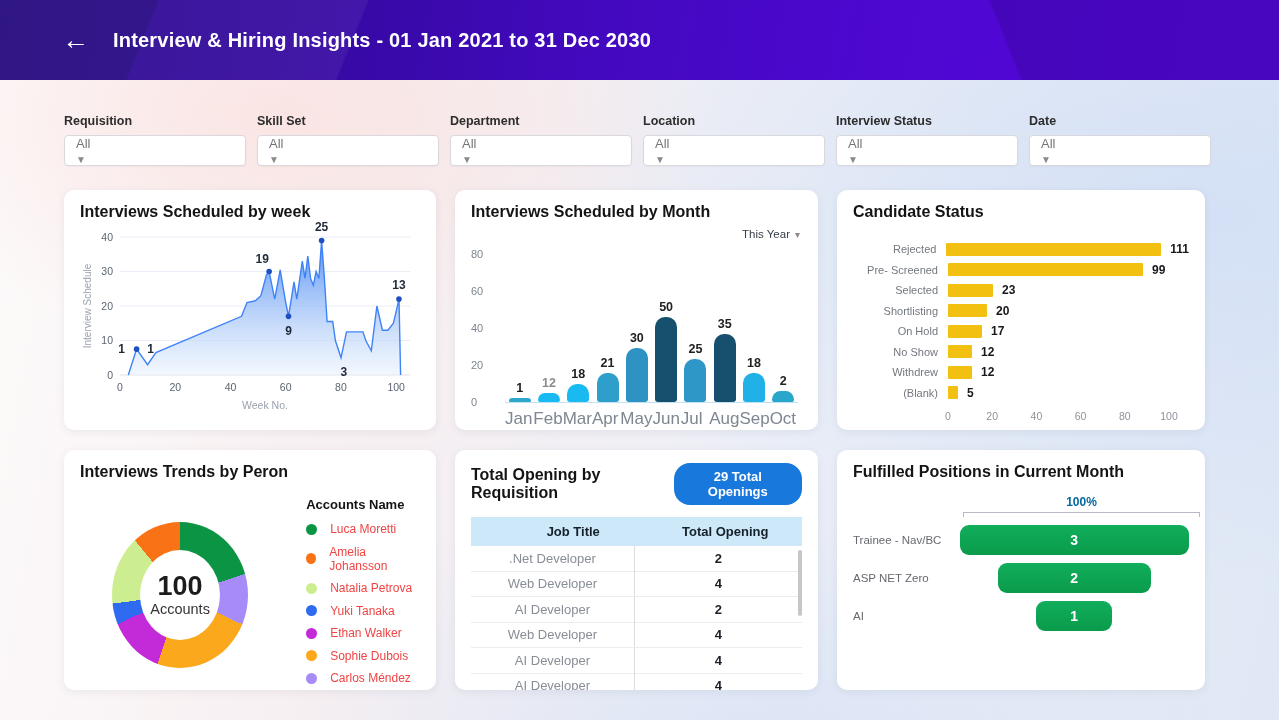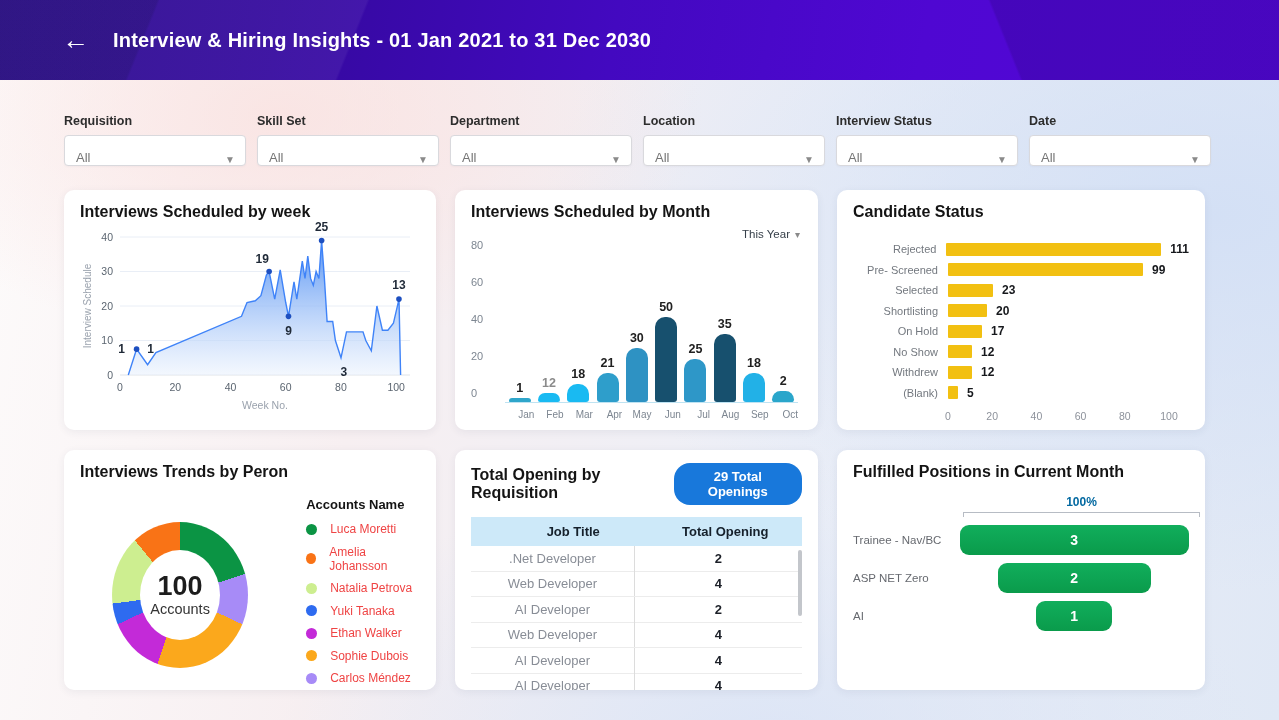--- a/index.html
+++ b/index.html
@@ -23,22 +23,22 @@
       linear-gradient(100deg,#2a0a8c 0%, #34099e 22%, #4309c0 48%, #4f07d2 72%, #5407d8 100%);
   }
   .back-btn{ background:none; border:none; color:#fff; font-size:27px; line-height:1; cursor:pointer; padding:0; }
   .app-title{ color:#fff; font-size:20px; font-weight:700; letter-spacing:.2px; }
   
   .filters{ display:flex; gap:11px; margin:34px 0 0 64px; }
   .filter{ width:182px; }
   .filter-label{ font-size:12.5px; font-weight:600; color:#2d2d2d; margin-bottom:7px; }
   .select{
     height:31px; background:#fff; border:1px solid #d9d9dd; border-radius:4px;
-    display:flex; align-items:flex-end; justify-content:space-between;
-    padding:0 10px 0 11px; cursor:pointer; box-shadow:0 1px 2px rgba(40,40,80,.04);
+    display:flex; align-items:flex-start; justify-content:space-between;
+    padding:0 10px 0 11px; cursor:pointer; box-shadow:0 1px 2px rgba(40,40,80,.04);flex-direction:column;
   }
   .select-value{ font-size:13px; color:#757575; }
   .caret{ font-size:10px; color:#8a8a8a; }
   
   .grid{
     display:grid; grid-template-columns:372px 363px 368px; grid-template-rows:240px 240px;
     column-gap:19px; row-gap:20px; margin:24px 0 0 64px;
   }
   .card{
     background:#fff; border-radius:10px; padding:13px 16px;
@@ -49,21 +49,21 @@
   .month-filter{ position:absolute; top:38px; right:18px; background:none; border:none;
     font-size:11.5px; color:#37404a; cursor:pointer; display:flex; align-items:center; gap:5px; }
   .month-plot{ position:relative; margin:34px 4px 0 34px; }
   .yticks span{ position:absolute; left:-34px; width:26px; text-align:left; font-size:11px; color:#7d8691; }
   .bars-row{ display:flex; align-items:flex-end; height:148px; border-bottom:1px solid #bfe3f2; }
   .bar-col{ flex:1; display:flex; flex-direction:column; align-items:center; justify-content:flex-end; }
   .bar-val{ font-size:12.5px; font-weight:700; color:#212121; margin-bottom:3px; }
   .bar-val.muted{ color:#8b8b8b; font-weight:600; }
   .vbar{ width:22px; border-radius:10px 10px 3px 3px; }
   .months-row{ display:flex; margin-top:6px; }
-  .months-row span{ flex:1; text-align:right; font-size:10px; color:#7d8691; }
+  .months-row span{ flex:1; text-align:left; font-size:17px; color:#7d8691; }
   
   .status-rows{ margin-top:18px; }
   .status-row{ display:flex; align-items:center; height:20.5px; }
   .status-label{ width:95px; text-align:right; padding-right:10px; font-size:11px; color:#73787f; }
   .hbar{ height:13px; background:#F2C011; border-radius:1px; }
   .hbar-val{ font-size:12px; font-weight:700; color:#16181c; margin-left:9px; }
   .status-axis{ position:relative; margin-left:95px; height:16px; margin-top:7px; }
   .status-axis span{ position:absolute; transform:translateX(-50%); font-size:10.5px; color:#8d929b; }
   
   .donut-wrap{ display:flex; align-items:center; margin-top:16px; }

